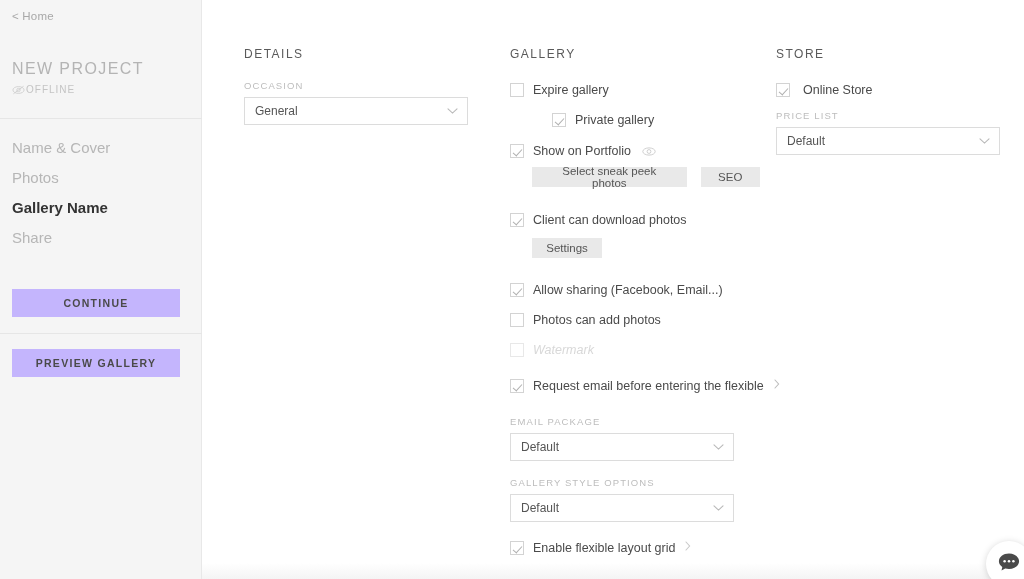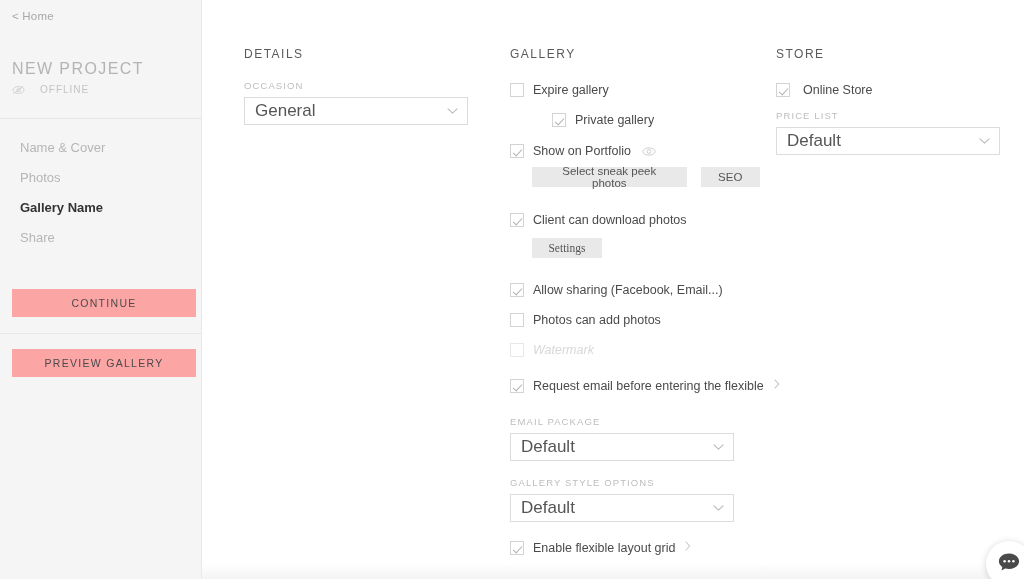--- a/index.html
+++ b/index.html
@@ -51,21 +51,21 @@
     font-weight: 400;
     text-transform: uppercase;
     font-stretch: condensed;
   }
   .offline-row {
     position: absolute;
     left: 12px;
     top: 84px;
     display: flex;
     align-items: center;
-    gap: 15px;
+    gap: 1px;
   }
   .offline-row .lbl {
     font-size: 10px;
     letter-spacing: 1px;
     color: #c4c4c4;
     text-transform: uppercase;
   }
   .eye-off-icon svg { display: block; }
   .divider {
     position: absolute;
@@ -77,49 +77,49 @@
   .divider.top { top: 118px; }
   .divider.bottom { top: 333px; }
 
   .nav {
     position: absolute;
     left: 0;
     top: 133px;
     width: 202px;
   }
   .nav-item {
-    padding: 0 20px;
+    padding: 0 12px;
     height: 30px;
     line-height: 30px;
-    font-size: 13px;
+    font-size: 15px;
     color: #b6b6b6;
     cursor: pointer;
   }
   .nav-item.active {
     color: #333333;
     font-weight: bold;
   }
 
   .side-btn {
     position: absolute;
     left: 12px;
-    width: 184px;
+    width: 168px;
     height: 28px;
-    background: #fca5a5;
+    background: #c4b5fd;
     color: #4a4a4a;
     font-size: 10.5px;
     letter-spacing: 1.3px;
     text-transform: uppercase;
     display: flex;
     align-items: center;
     justify-content: center;
     cursor: pointer;
     border: none;
     font-family: inherit;
-    font-weight: 400;
+    font-weight: 700;
   }
   .side-btn.continue { top: 289px; }
   .side-btn.preview  { top: 349px; }
 
   
   .main {
     position: relative;
     flex: 1 1 auto;
     height: 579px;
     background: #ffffff;
@@ -156,21 +156,21 @@
     width: 224px;
     height: 28px;
     border: 1px solid #dcdcdc;
     background: #ffffff;
     box-sizing: border-box;
     display: flex;
     align-items: center;
     cursor: pointer;
   }
   .select-box .val {
-    font-size: 17px;
+    font-size: 12px;
     color: #555555;
     padding-left: 10px;
   }
   .select-box .chev {
     position: absolute;
     right: 9px;
     top: 50%;
     transform: translateY(-50%);
   }
 
@@ -333,21 +333,21 @@
         <button class="pill">Select sneak peek photos</button>
         <button class="pill" style="width:60px; padding:0;">SEO</button>
       </div>
 
       <div class="cbrow" style="position:absolute; top:211px; left:0;">
         <span class="cbox checked"></span>
         <span class="cblabel">Client can download photos</span>
       </div>
 
       <div style="position:absolute; top:238px; left:22px;">
-        <button class="pill" style="width:70px; padding:0;font-family:Liberation Serif, serif;">Settings</button>
+        <button class="pill" style="width:70px; padding:0;">Settings</button>
       </div>
 
       <div class="cbrow" style="position:absolute; top:281px; left:0;">
         <span class="cbox checked"></span>
         <span class="cblabel">Allow sharing (Facebook, Email...)</span>
       </div>
 
       <div class="cbrow" style="position:absolute; top:311px; left:0;">
         <span class="cbox"></span>
         <span class="cblabel">Photos can add photos</span>

